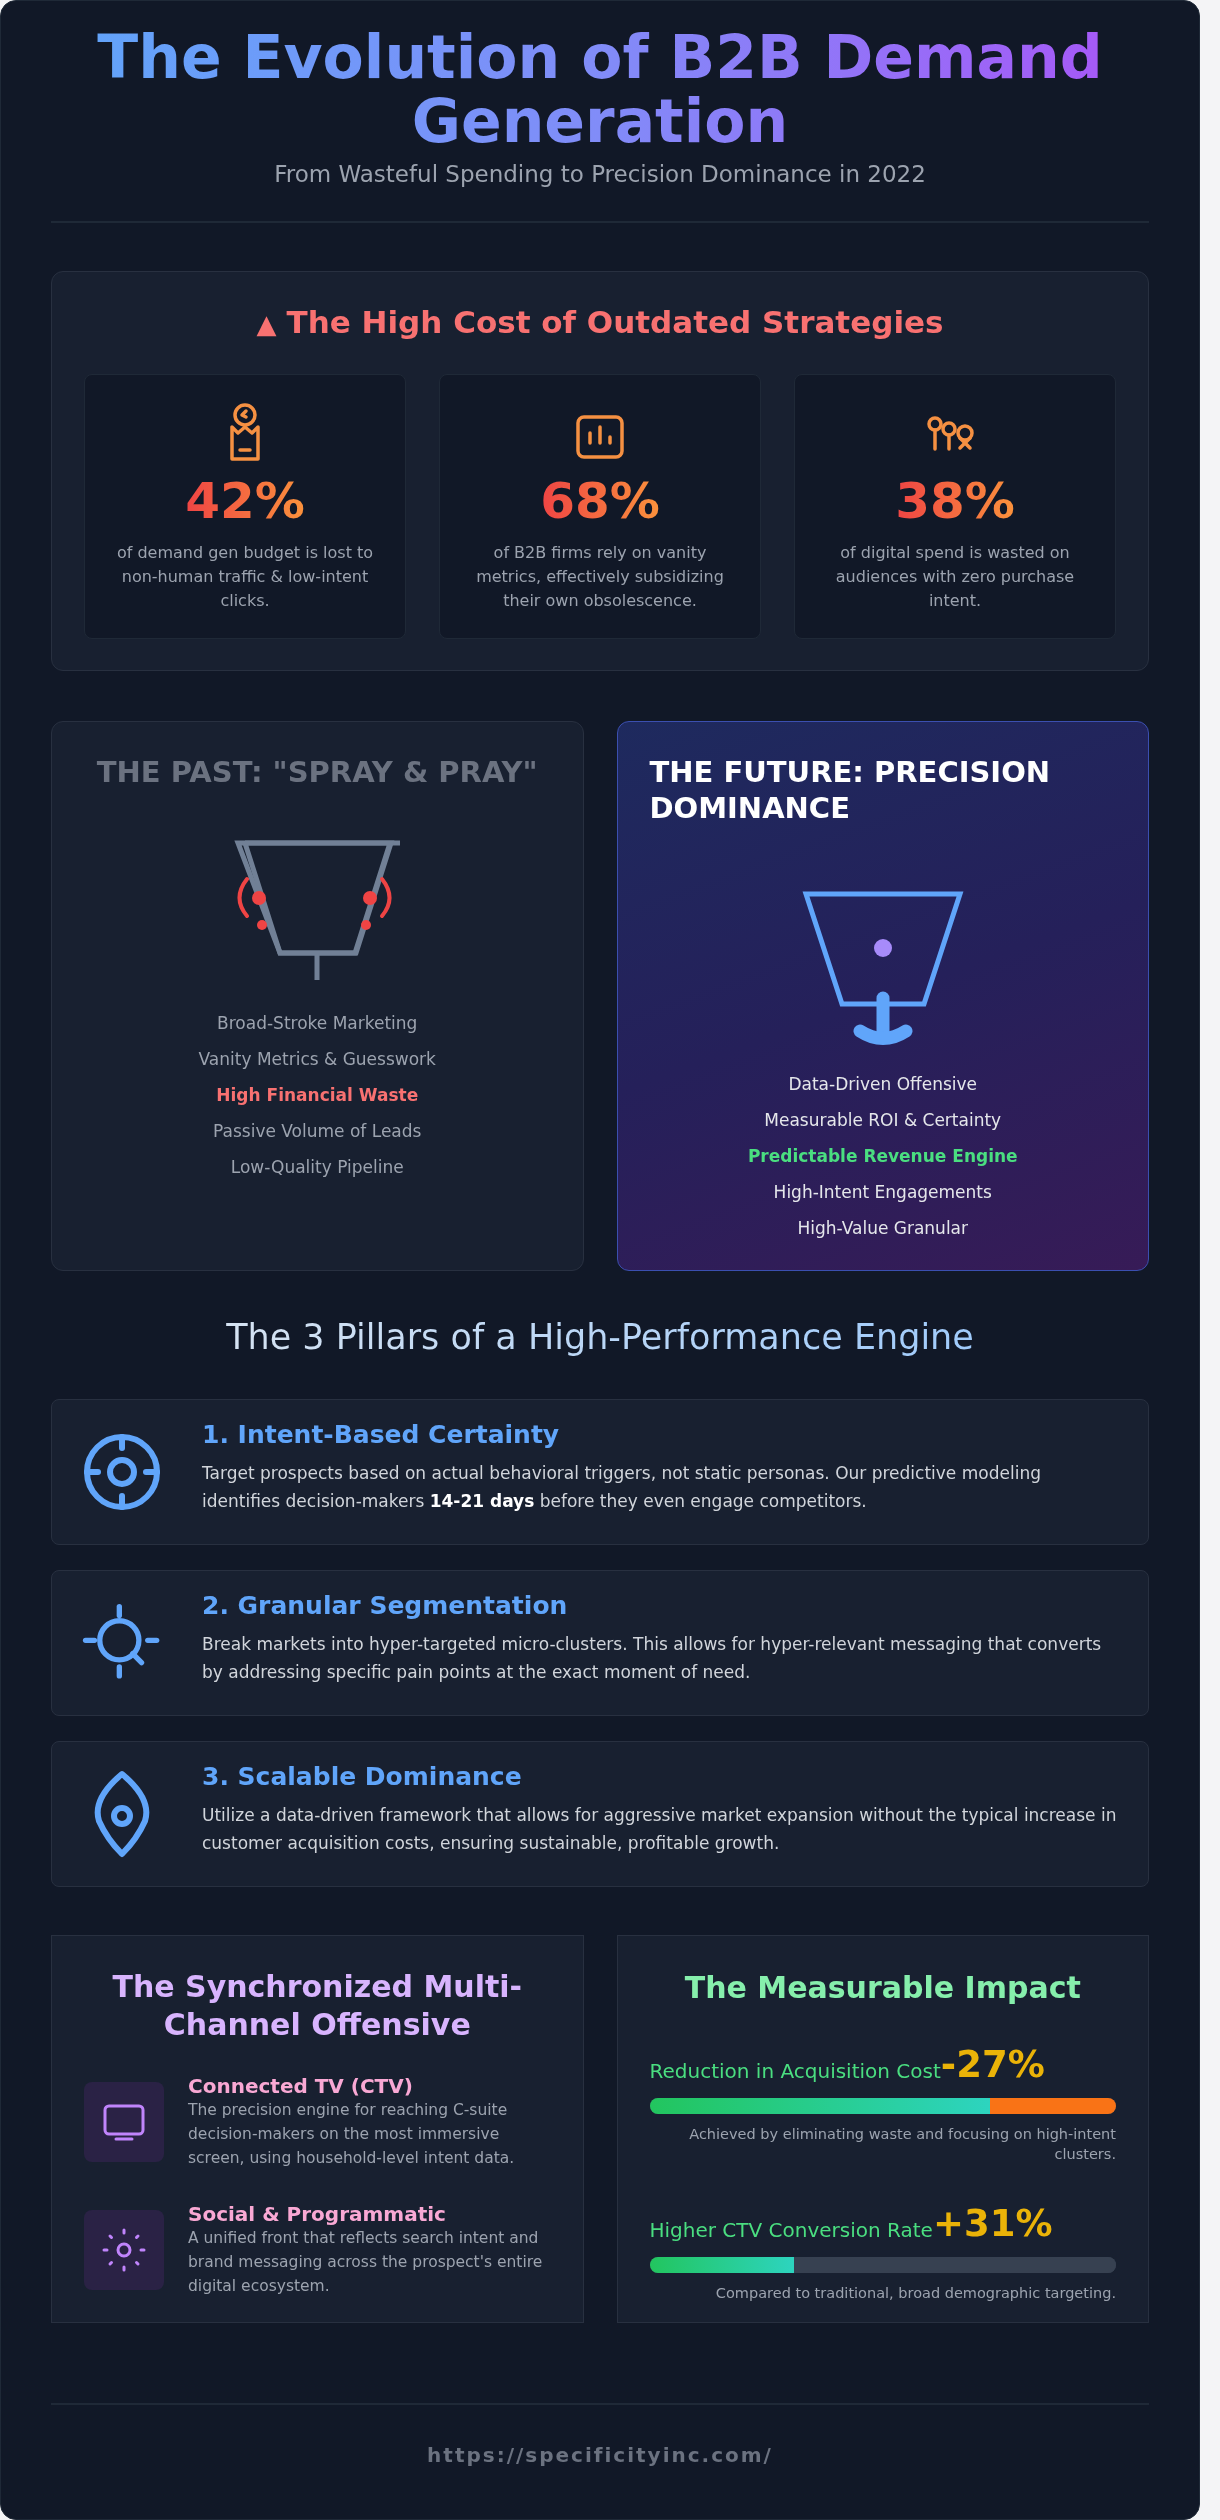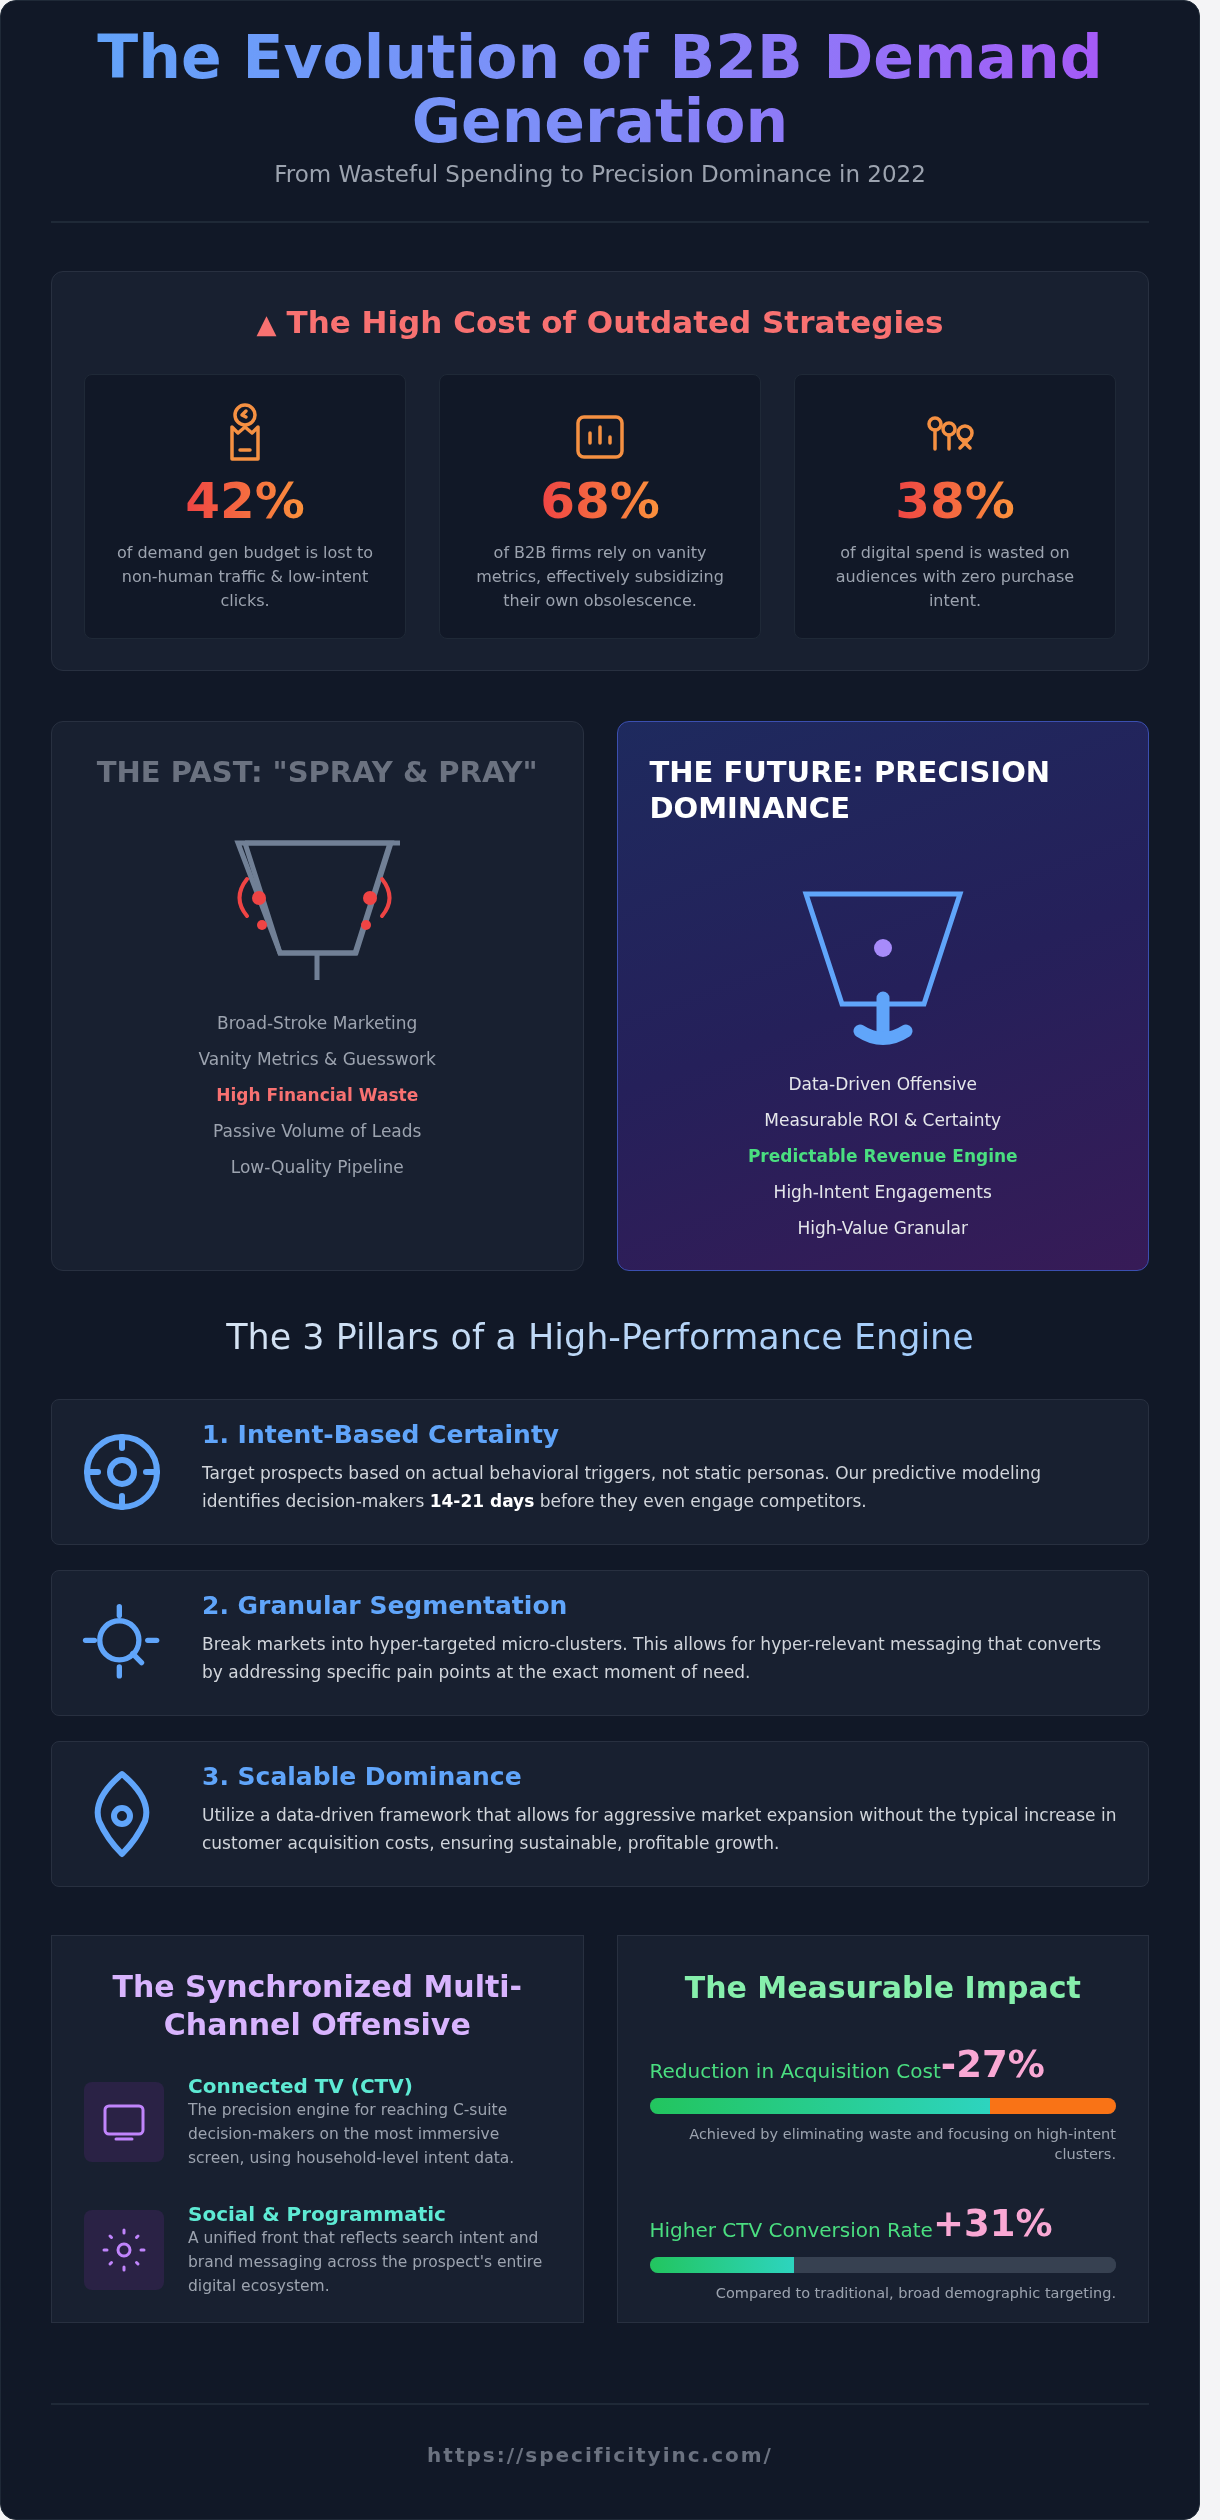--- a/index.html
+++ b/index.html
@@ -73,29 +73,29 @@
   .pillar-text { font-size: 17px; color: #d1d5db; line-height: 28px; margin-top: 10px; }
   .pillar-text b { color: #ffffff; }
 
   .bottom { display: flex; gap: 33px; margin-top: 48px; }
   .bcard { flex: 1; height: 388px; background: #182030; border: 1px solid #283040; border-radius: 0; padding: 32px 32px 0 32px; }
   .multi-title { text-align: center; font-size: 30px; font-weight: bold; color: #d8b4fe; line-height: 38px; }
   .channel { display: flex; margin-top: 30px; }
   .channel + .channel { margin-top: 32px; }
   .ch-icon { width: 80px; height: 80px; background: #2a2245; border-radius: 8px; flex: none; display: flex; align-items: center; justify-content: center; margin-top: 8px; }
   .ch-body { margin-left: 24px; }
-  .ch-title { font-size: 20px; font-weight: bold; color: #5eead4; line-height: 24px; }
+  .ch-title { font-size: 20px; font-weight: bold; color: #f9a8d4; line-height: 24px; }
   .ch-text { font-size: 15.5px; color: #9ca3af; line-height: 24px; }
 
   .impact-title { text-align: center; font-size: 30px; font-weight: bold; color: #86efac; margin-top: 2px; }
   .metric { margin-top: 40px; }
   .metric + .metric { margin-top: 40px; }
   .metric-head { display: flex; justify-content: flex-start; align-items: flex-end; }
   .metric-label { font-size: 20px; color: #4ade80; padding-bottom: 2px; }
-  .metric-val { font-size: 37px; font-weight: bold; color: #f9a8d4; line-height: 40px; }
+  .metric-val { font-size: 37px; font-weight: bold; color: #eab308; line-height: 40px; }
   .bar { height: 16px; border-radius: 8px; background: #374151; margin-top: 13px; overflow: hidden; display: flex; }
   .bar-fill { height: 100%; background: linear-gradient(90deg, #22c55e, #2dd4bf); }
   .bar-rest { height: 100%; flex: 1; }
   .bar-rest.orange { background: #f97316; }
   .metric-note { font-size: 14.5px; color: #9ca3af; text-align: right; line-height: 20px; margin-top: 10px; }
 
   .footer-div { height: 2px; background: #1f2937; margin-top: 80px; }
   .footer { text-align: center; font-size: 20px; font-weight: bold; color: #6b7280; letter-spacing: 2px; margin-top: 38px; }
 </style>
 </head>

